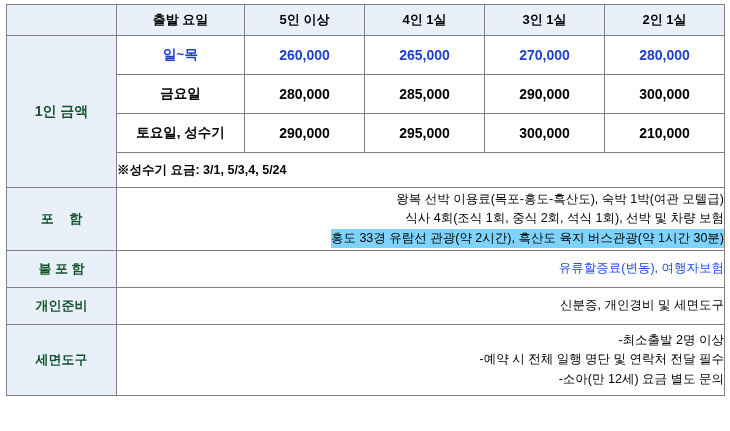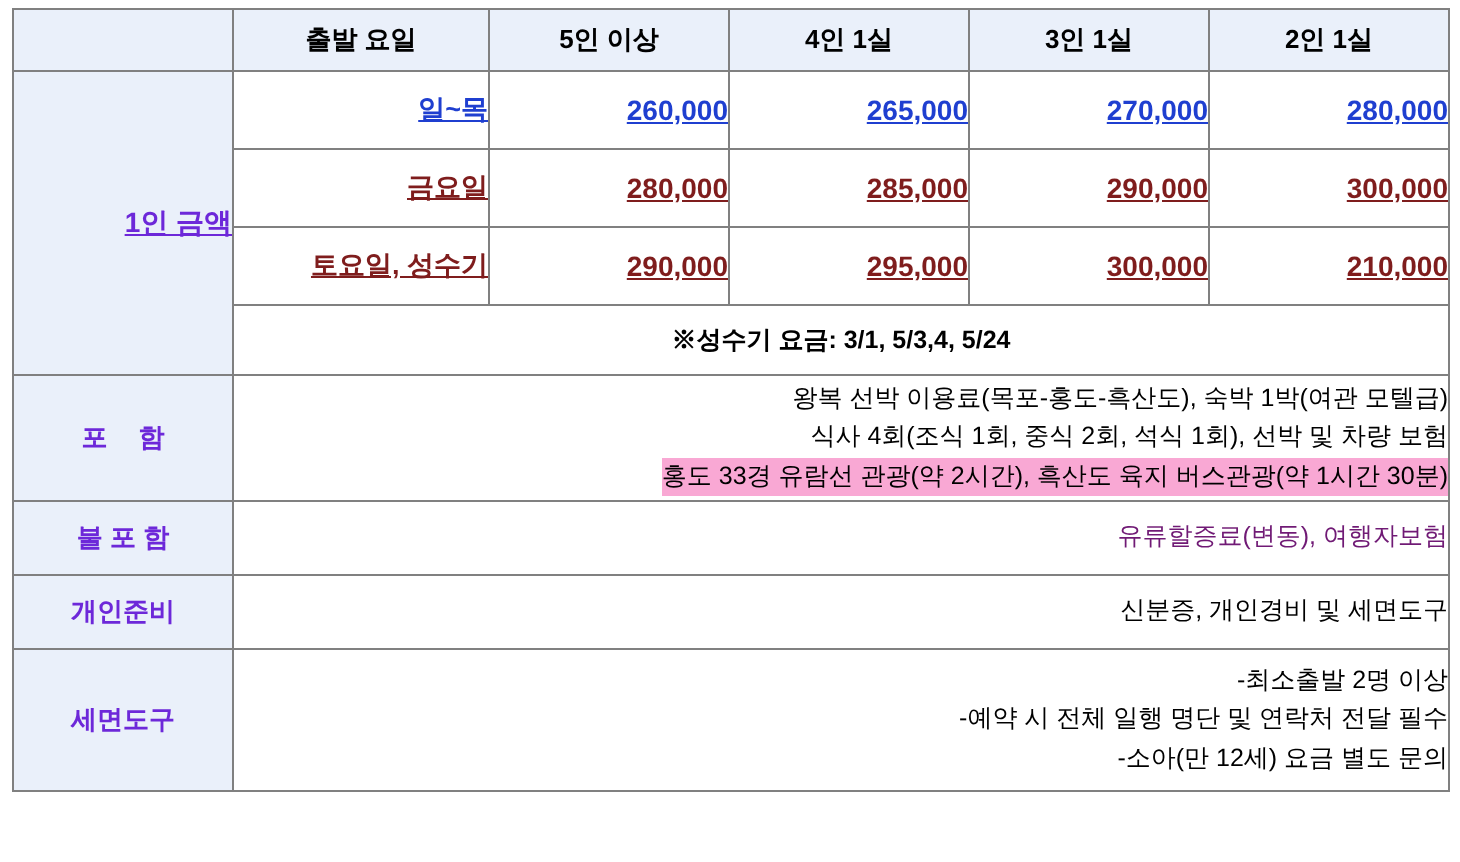--- a/index.html
+++ b/index.html
@@ -36,61 +36,60 @@
     font-size: 13px;
     font-weight: bold;
     color: #000000;
     text-align: center;
   }
   .labelcell {
     background: #eaf0fa;
     text-align: center;
     font-size: 13px;
     font-weight: bold;
-    color: #6d28d9;
+    color: #14532d;
   }
   .pricerow td {
     height: 38px;
-    text-align: right;
+    text-align: center;
     font-size: 14px;
     font-weight: bold;
-    text-decoration: underline;
   }
   .pricerow td.name {
     font-size: 13.5px;
   }
   .blue {
     color: #1f3fd0;
   }
   .black {
-    color: #7f1d1d;
+    color: #000000;
   }
   .note-row td {
     height: 34px;
     font-size: 12.5px;
     font-weight: bold;
-    text-align: center;
+    text-align: left;
     padding-left: 10px;
     color: #000000;
   }
   .content-cell {
     text-align: right;
     padding: 7px 10px 7px 10px;
     font-size: 12.5px;
     color: #000000;
     line-height: 1.55;
   }
   .content-cell .line {
     white-space: nowrap;
   }
   .hl {
-    background: #f9a8d4;
+    background: #7dd3fc;
   }
   .red {
-    color: #701a75;
+    color: #1d4ed8;
   }
   .spaced {
     letter-spacing: 6px;
     padding-left: 6px;
     text-align: center;
   }
 </style>
 </head>
 <body>
 

